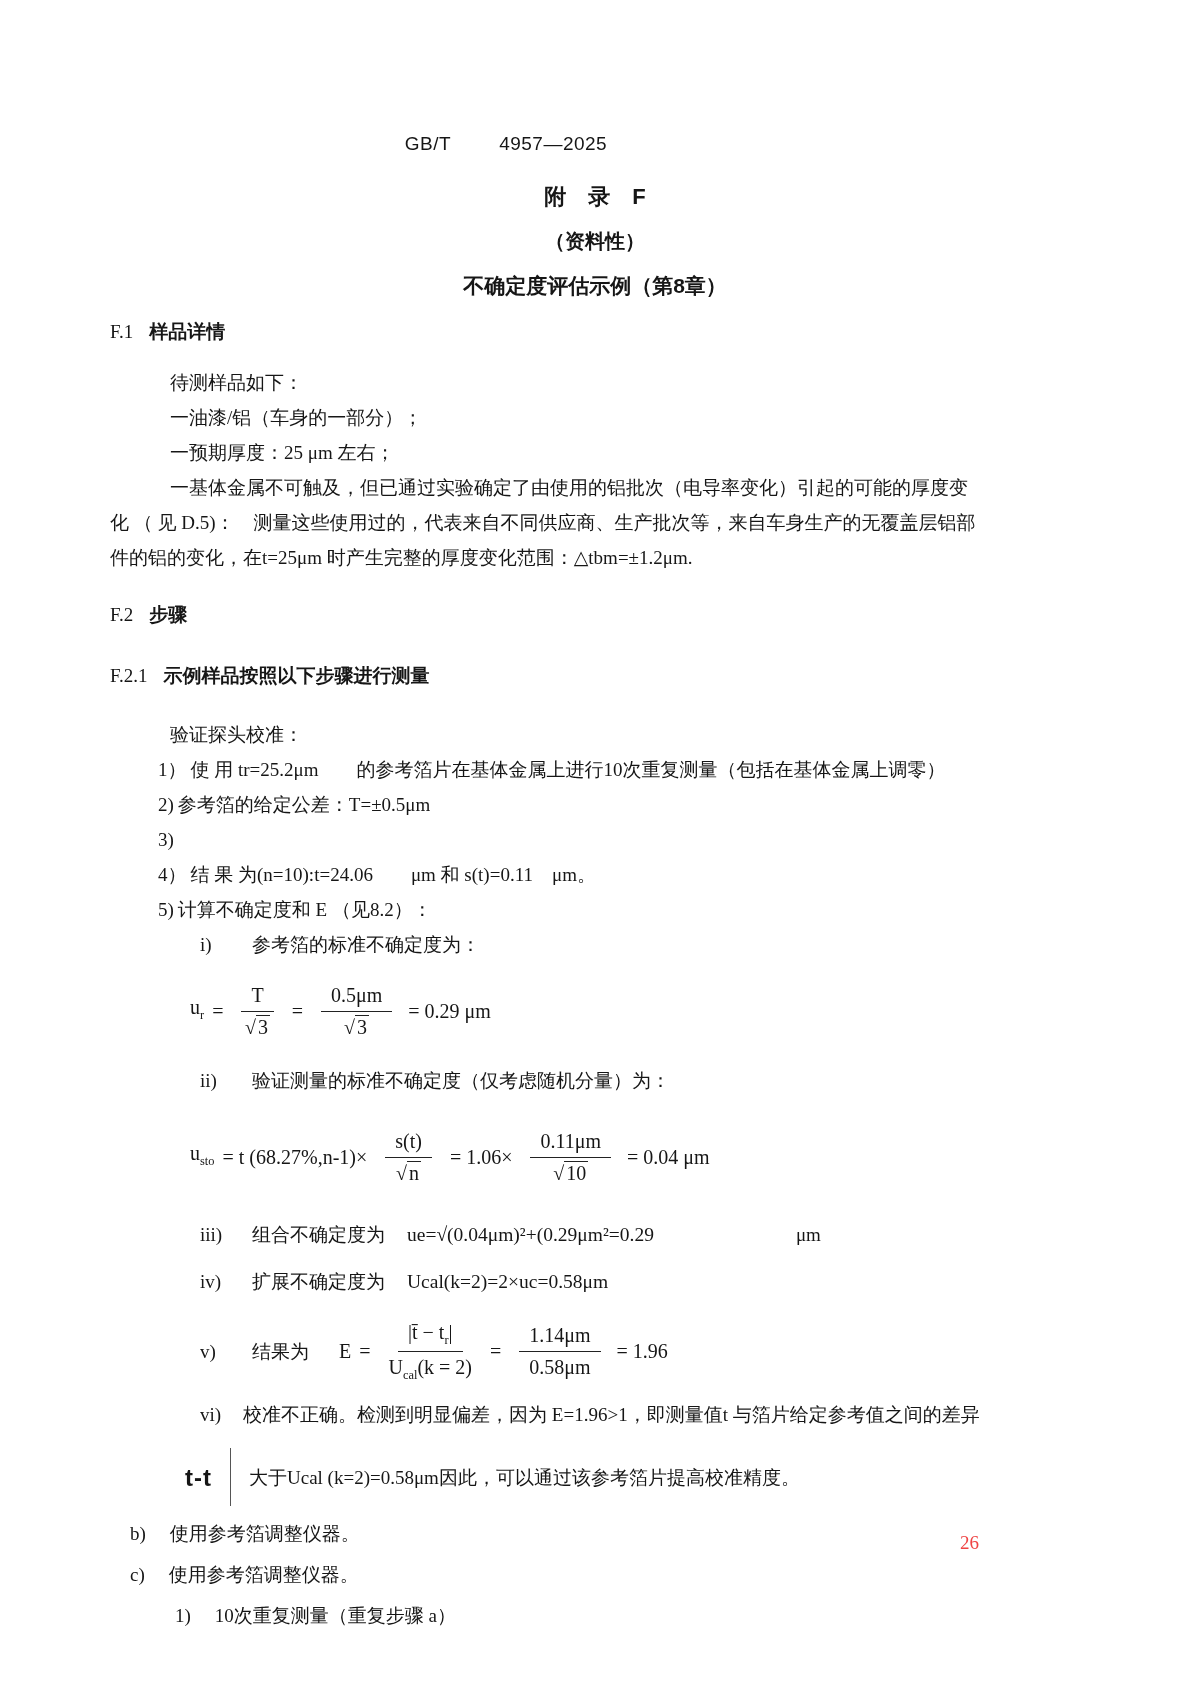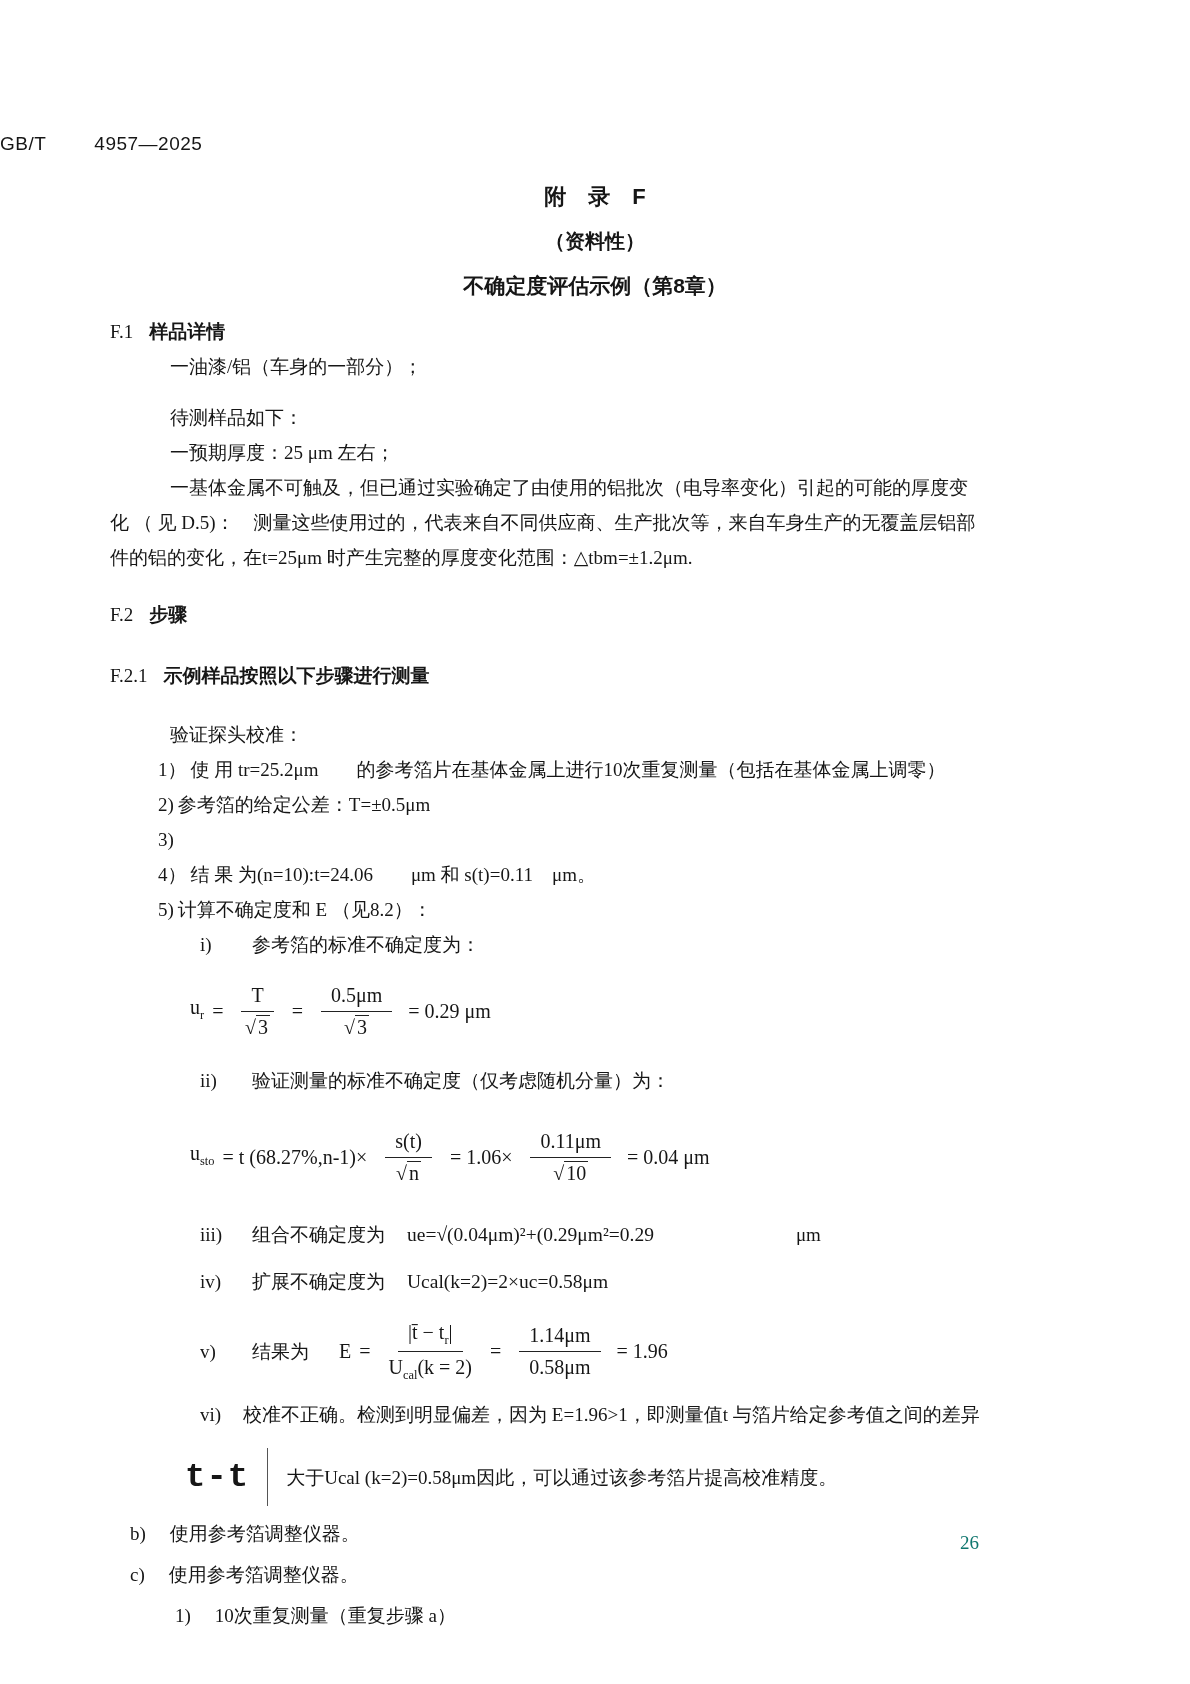--- a/index.html
+++ b/index.html
@@ -9,21 +9,21 @@
     margin:0 auto;
     background:#ffffff;
     color:#161616;
     font-family:"Liberation Serif","DejaVu Serif",serif;
     font-size:19px;
     overflow:hidden;
   }
   
   .header{
     position:absolute;top:133px;left:0;width:1012px;
-    display:flex;justify-content:flex-start;gap:48px;
+    display:flex;justify-content:center;gap:48px;
     font-family:"Liberation Sans","DejaVu Sans",sans-serif;
     font-size:19px;letter-spacing:0.5px;
   }
   
   .title-line{position:absolute;left:0;width:100%;text-align:center;
     font-family:"Liberation Sans","DejaVu Sans",sans-serif;font-weight:bold;}
   .t-appendix{top:182px;font-size:22px;}
   .t-informative{top:228px;font-size:20px;}
   .t-main{top:272px;font-size:21px;}
 
@@ -57,27 +57,27 @@
   .rad{border-top:1.6px solid #222;padding:0 2px;}
   sub{font-size:0.62em;}
   .fop{margin:0 2px;}
 
   .inline-formula{font-size:19.5px;}
   .unit-gap{margin-left:120px;}
 
   .vi-block{margin-top:14px;}
   .vi-line1{padding-left:90px;display:flex;gap:22px;margin-top:8px;}
   .tt-row{margin:16px 0 10px 75px;display:flex;align-items:center;gap:18px;}
-  .tt-big{font-size:34px;font-weight:bold;font-family:Liberation Mono, monospace;letter-spacing:1px;}
+  .tt-big{font-size:24px;font-weight:bold;font-family:Liberation Sans, sans-serif;letter-spacing:1px;}
   .tt-divider{width:0;height:58px;border-left:1.5px solid #555;}
 
   .bc-item{padding-left:20px;display:flex;gap:24px;margin-top:6px;}
   .bc-sub{padding-left:65px;display:flex;gap:24px;margin-top:6px;}
 
-  .page-num{position:absolute;top:1532px;left:960px;font-size:19px;color:#0f766e;}
+  .page-num{position:absolute;top:1532px;left:960px;font-size:19px;color:#ef4444;}
 </style>
 </head>
 <body>
 
 <div class="page">
 
   <div class="header">
     <span>GB/T</span>
     <span>4957—2025</span>
   </div>
@@ -86,22 +86,22 @@
   <div class="title-line t-informative">（资料性）</div>
   <div class="title-line t-main">不确定度评估示例（第8章）</div>
 
   <div class="content">
 
     <div class="clause-head">
       <span class="num">F.1</span>
       <span class="ttl">样品详情</span>
     </div>
 
+    <div class="ind1" style="margin-top:16px;">待测样品如下：</div>
     <div class="ind1">一油漆/铝（车身的一部分）；</div>
-    <div class="ind1" style="margin-top:16px;">待测样品如下：</div>
     <div class="ind1">一预期厚度：25 μm 左右；</div>
     <div class="para-first">一基体金属不可触及，但已通过实验确定了由使用的铝批次（电导率变化）引起的可能的厚度变</div>
     <div class="para-line">化 （ 见 D.5)：　测量这些使用过的，代表来自不同供应商、生产批次等，来自车身生产的无覆盖层铝部</div>
     <div class="para-line">件的铝的变化，在t=25μm 时产生完整的厚度变化范围：△tbm=±1.2μm.</div>
 
     <div class="clause-head h-f2">
       <span class="num">F.2</span>
       <span class="ttl">步骤</span>
     </div>
 

